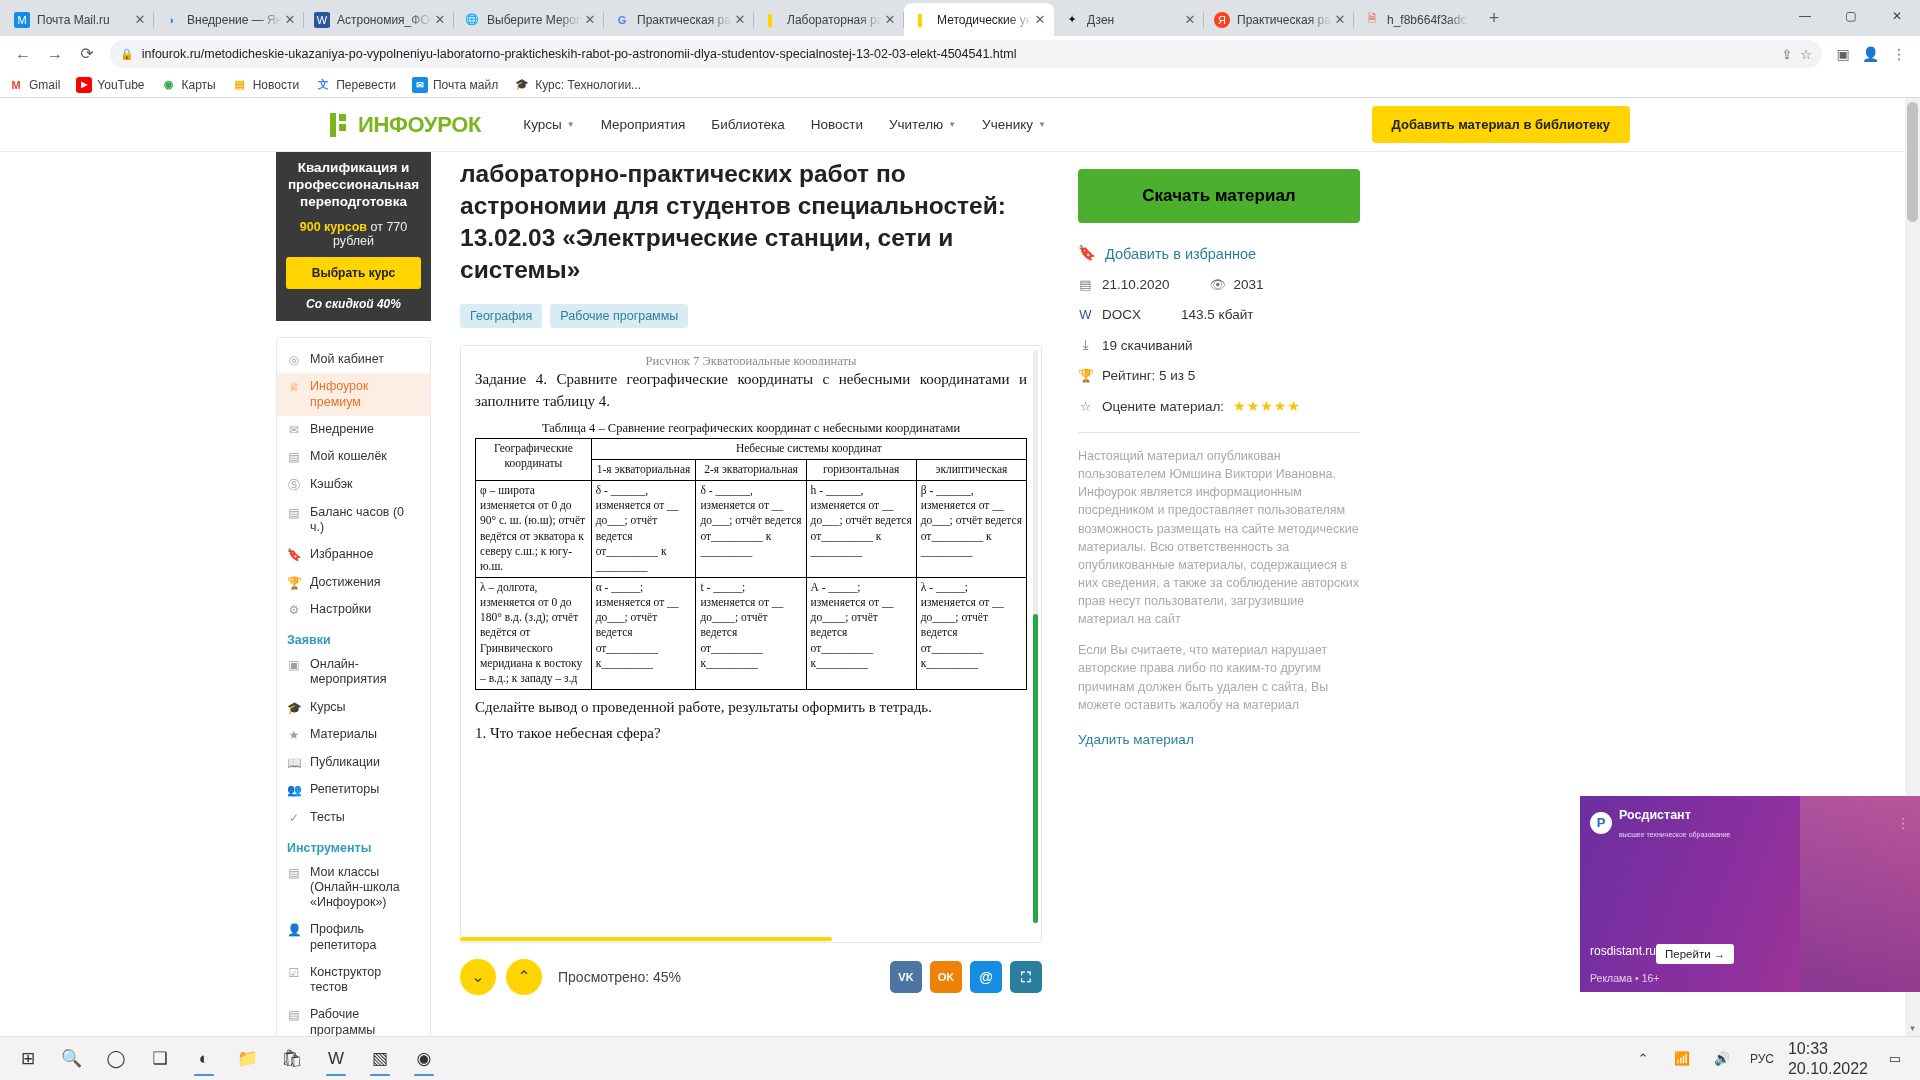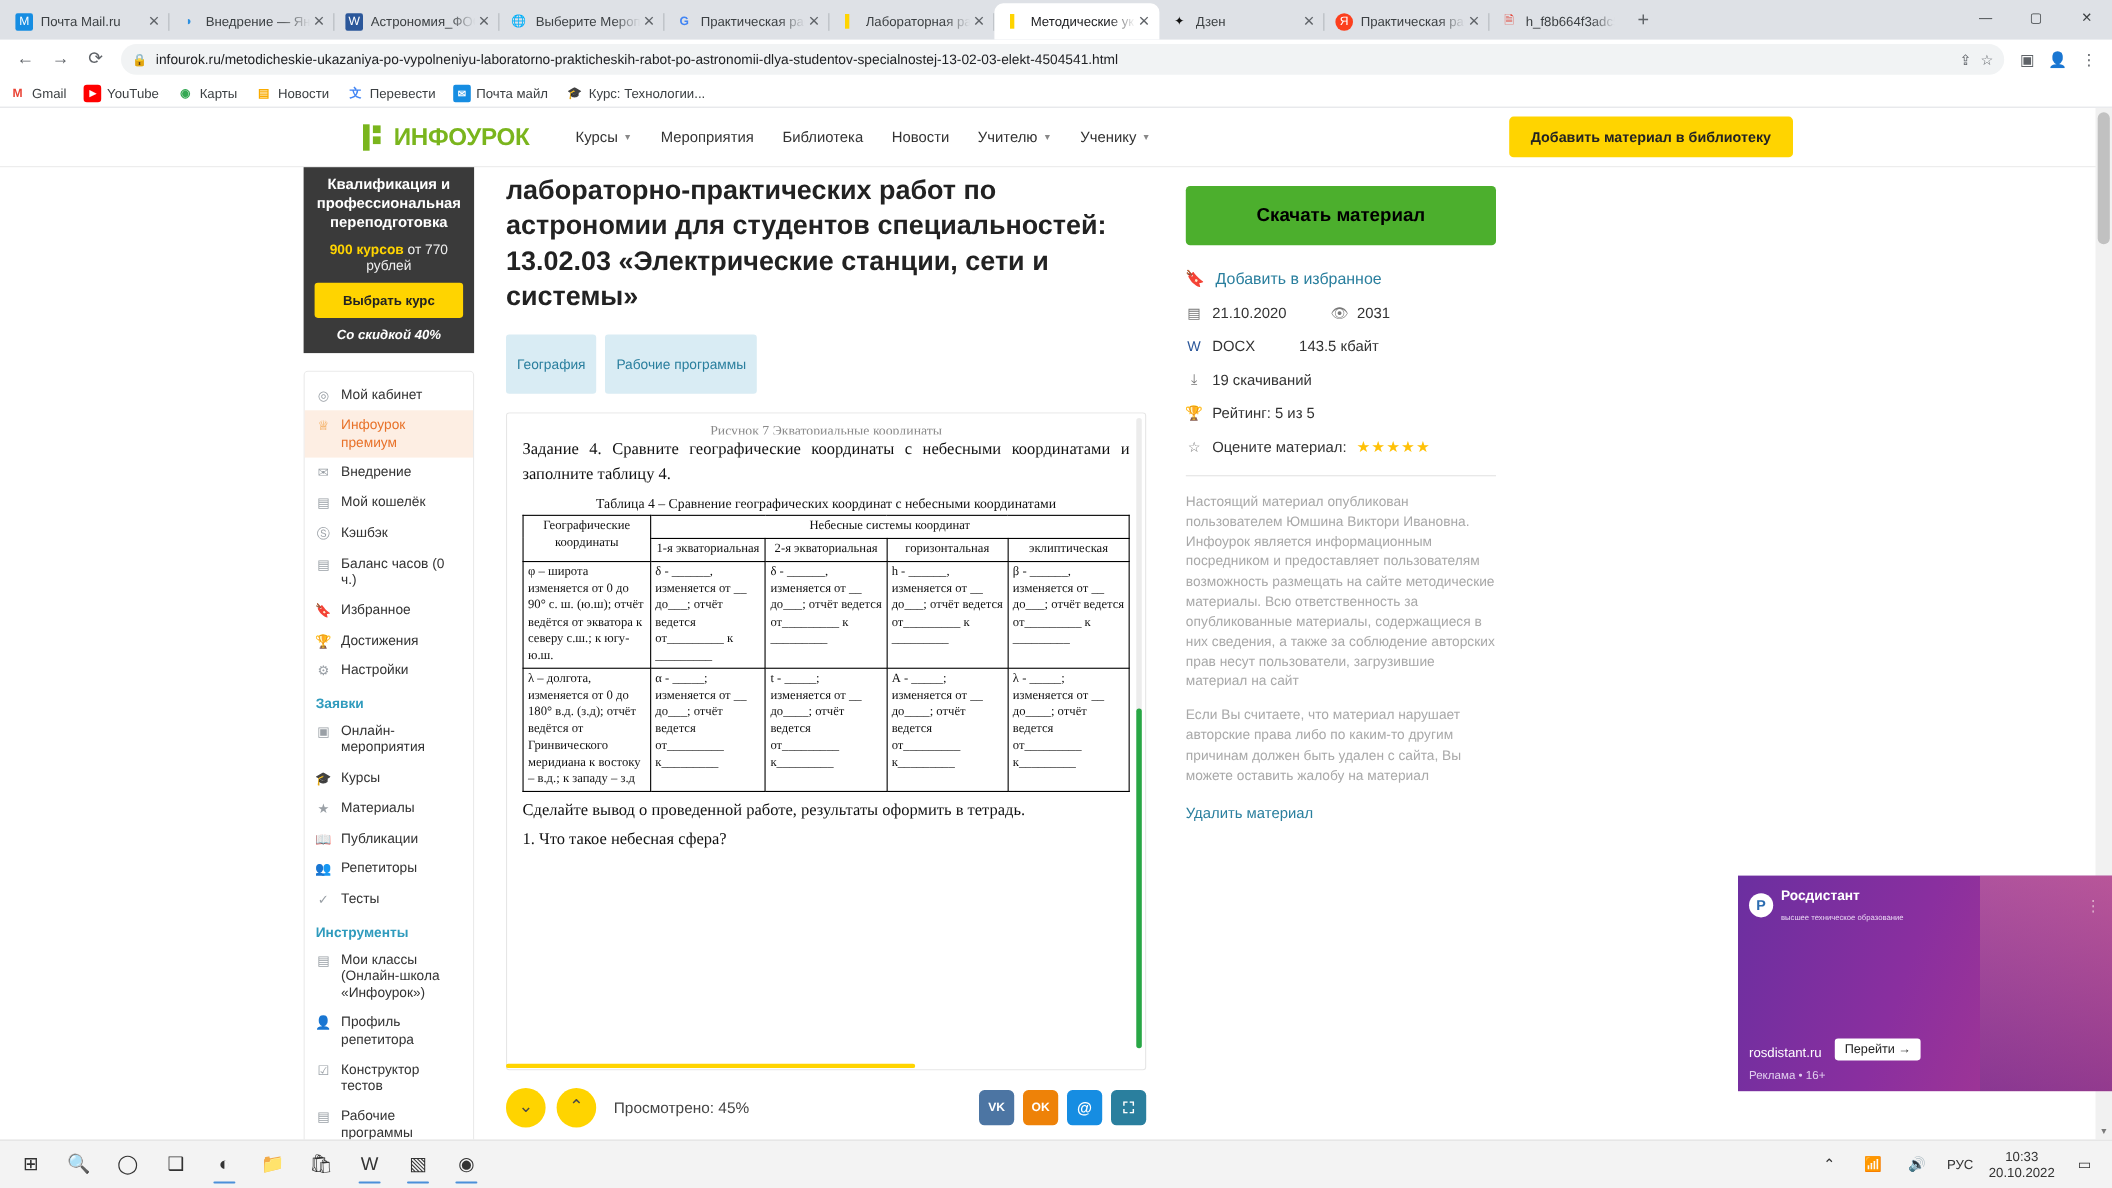--- a/index.html
+++ b/index.html
@@ -109,21 +109,21 @@
   .sicon { width:14px; flex:0 0 14px; text-align:center; font-size:12px; color:#9aa0a6;
     margin-top:1px; }
   .sitem.active .sicon { color:#f0932b; }
   .sgroup { font-size:12.5px; font-weight:bold; color:#2f9bbd; padding:9px 10px 4px; }
 
   
   .centercol { flex:1 1 auto; padding-left:14px; padding-right:14px; max-width:610px; }
   .title { font-size:24.5px; font-weight:bold; color:#222; line-height:1.31;
     padding-top:6px; }
   .tags { display:flex; gap:8px; margin-top:18px; }
-  .tag { background:#d9ecf4; color:#2a7f9e; font-size:12.5px; padding:20px 10px;
+  .tag { background:#d9ecf4; color:#2a7f9e; font-size:12.5px; padding:5px 10px;
     border-radius:3px; }
   .docbox { margin-top:17px; border:1px solid #e6e6e6; border-radius:3px; background:#fff;
     height:598px; position:relative; overflow:hidden; }
   .docpage { padding:8px 14px 0; font-size:13px; color:#111; font-family:"Liberation Serif", serif; }
   .doccut { position:absolute; top:0; left:0; right:0; height:10px;
     background:linear-gradient(#fff,rgba(255,255,255,0)); }
   .figcap { text-align:center; color:#8a8a8a; font-size:12.5px; height:11px;
     overflow:hidden; }
   .task { text-align:justify; font-size:15px; line-height:1.45; margin-top:4px; }
   .tblcap { text-align:center; font-size:12.5px; margin:8px 0 2px; }
@@ -180,39 +180,39 @@
   .ad .brandrow { display:flex; align-items:center; gap:7px; padding:9px 10px 0; }
   .ad .blogo { width:22px; height:22px; border-radius:50%; background:#fff;
     color:#2b6cb0; font-size:13px; text-align:center; line-height:22px; font-weight:bold; }
   .ad .bname { color:#fff; font-size:12.5px; font-weight:bold; }
   .ad .bsub { color:#e9d6f3; font-size:7px; }
   .ad .dots { margin-left:auto; color:#fff; font-size:14px; line-height:10px; }
   .ad .headline { color:#fff; font-size:18px; font-weight:bold; padding:24px 12px 0;
     line-height:1.2; }
   .ad .headline em { font-style:normal; display:block; }
   .ad .ctarow { position:absolute; left:10px; bottom:28px; display:flex;
-    align-items:flex-end; gap:12px; }
+    align-items:flex-start; gap:0; }
   .ad .url { color:#fff; font-size:12px; }
   .ad .ctabtn { background:#fff; color:#222; font-size:11.5px; padding:4px 9px;
     border-radius:3px; white-space:nowrap; }
   .ad .legal { position:absolute; left:10px; bottom:8px; color:#e1cdee; font-size:10.5px; }
   .ad .person { position:absolute; right:0; top:0; width:120px; height:100%;
     background:linear-gradient(180deg,#c86f9e,#7a3a8f); opacity:.55; }
 
   
   .taskbar { position:absolute; left:0; bottom:0; width:1920px; height:44px;
     background:#f3f3f3; display:flex; align-items:center; padding-left:6px;
     border-top:1px solid #e0e0e0; }
   .tbitem { width:44px; height:40px; display:flex; align-items:center;
     justify-content:center; font-size:17px; color:#333; position:relative; }
   .tbitem.run::after { content:""; position:absolute; bottom:3px; left:12px;
     width:20px; height:2px; background:#4a90d9; border-radius:1px; }
   .tray { margin-left:auto; display:flex; align-items:center; gap:14px;
     padding-right:12px; font-size:12px; color:#333; }
-  .clock { text-align:center; line-height:1.25; font-size:12px; }
+  .clock { text-align:left; line-height:1.25; font-size:16px; }
   .traybox { width:26px; height:26px; display:flex; align-items:center;
     justify-content:center; font-size:13px; }
 </style>
 </head>
 <body>
 
 <div class="browser">
 
   <div class="tabstrip">
     <div class="tab">

